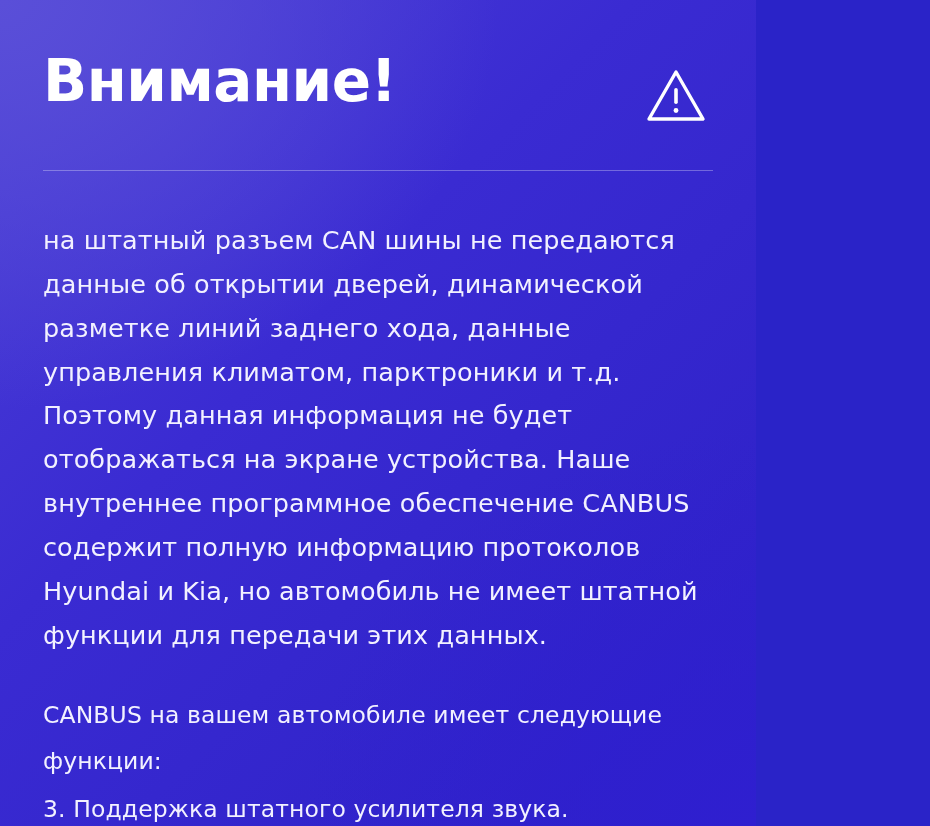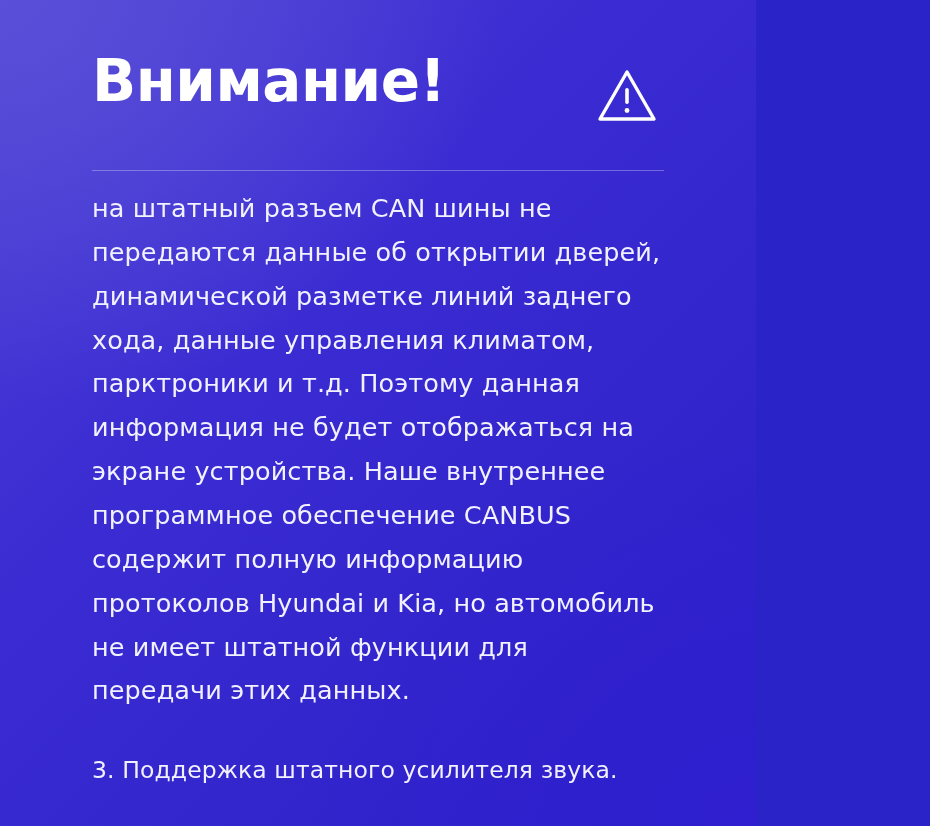--- a/index.html
+++ b/index.html
@@ -16,21 +16,21 @@
   .poster {
     position: relative;
     width: 756px;
     height: 826px;
     box-sizing: border-box;
     background:
       radial-gradient(120% 90% at 0% 0%, #5a4fd8 0%, rgba(90,79,216,0) 55%),
       radial-gradient(100% 80% at 100% 100%, #2f1fd0 0%, rgba(47,31,208,0) 60%),
       linear-gradient(135deg, #4b3fd6 0%, #3a2bd2 40%, #2b1fc6 100%);
     color: #ffffff;
-    padding: 0 92px;
+    padding: 0 43px;
   }
   .header {
     display: flex;
     align-items: flex-start;
     justify-content: space-between;
     padding-top: 52px;
   }
   .title {
     font-size: 58px;
     font-weight: 700;
@@ -43,21 +43,21 @@
     margin-top: 16px;
     margin-right: 6px;
   }
   .divider {
     margin-top: 42px;
     height: 1px;
     background: rgba(255,255,255,0.30);
     width: 100%;
   }
   .body-text {
-    margin-top: 16px;
+    margin-top: 48px;
     font-size: 25.5px;
     line-height: 1.72;
     font-weight: 500;
     color: #f2f1ff;
     letter-spacing: 0.1px;
   }
   .features {
     margin-top: 34px;
     font-size: 23.5px;
     line-height: 1.96;
@@ -91,18 +91,19 @@
         <circle cx="31" cy="42.5" r="2.4" fill="#ffffff"></circle>
       </svg>
     </span>
   </div>
 
   <div class="divider"></div>
 
   <p class="body-text">на штатный разъем CAN шины не передаются данные об открытии дверей, динамической разметке линий заднего хода, данные управления климатом, парктроники и т.д. Поэтому данная информация не будет отображаться на экране устройства. Наше внутреннее программное обеспечение CANBUS содержит полную информацию протоколов Hyundai и Kia, но автомобиль не имеет штатной функции для передачи этих данных.</p>
 
   <div class="features">
+    <p class="features-intro">CANBUS на вашем автомобиле имеет следующие функции:</p>
     <ul class="features-list">
       <li>3. Поддержка штатного усилителя звука.</li>
     </ul>
   </div>
 
 </div>
 
 </body></html>

